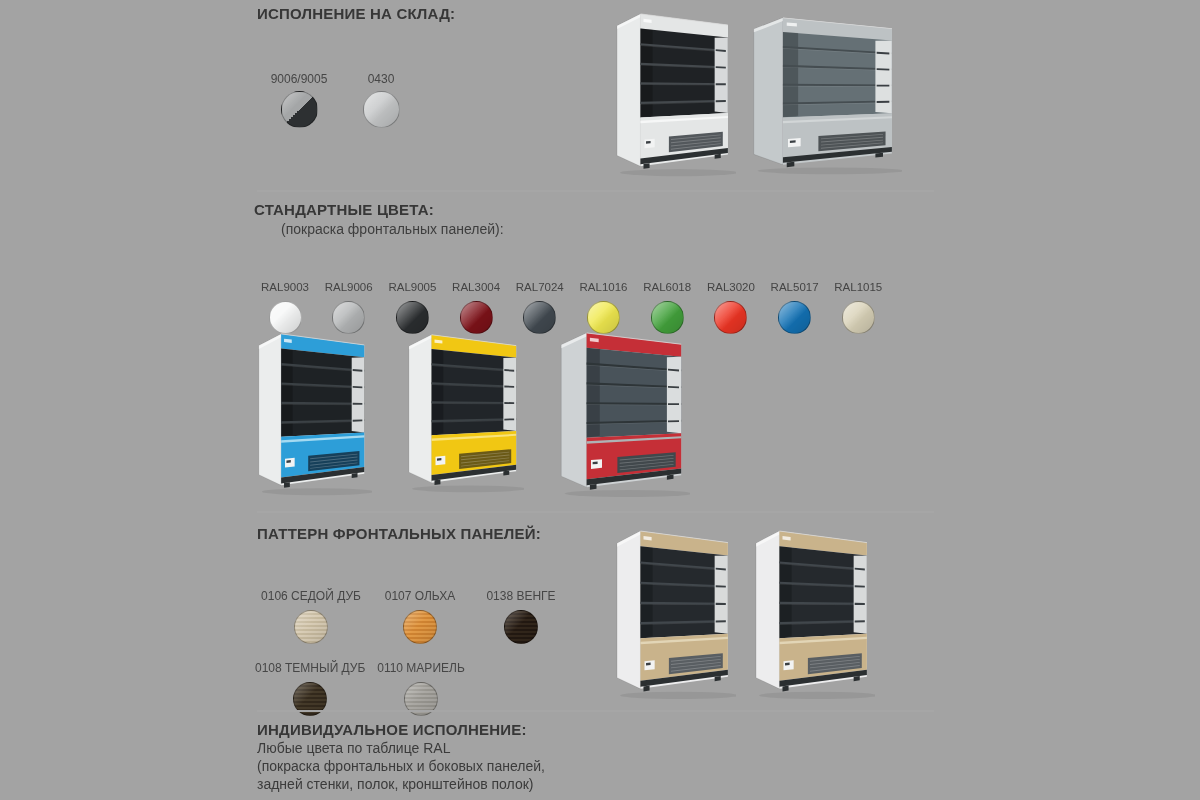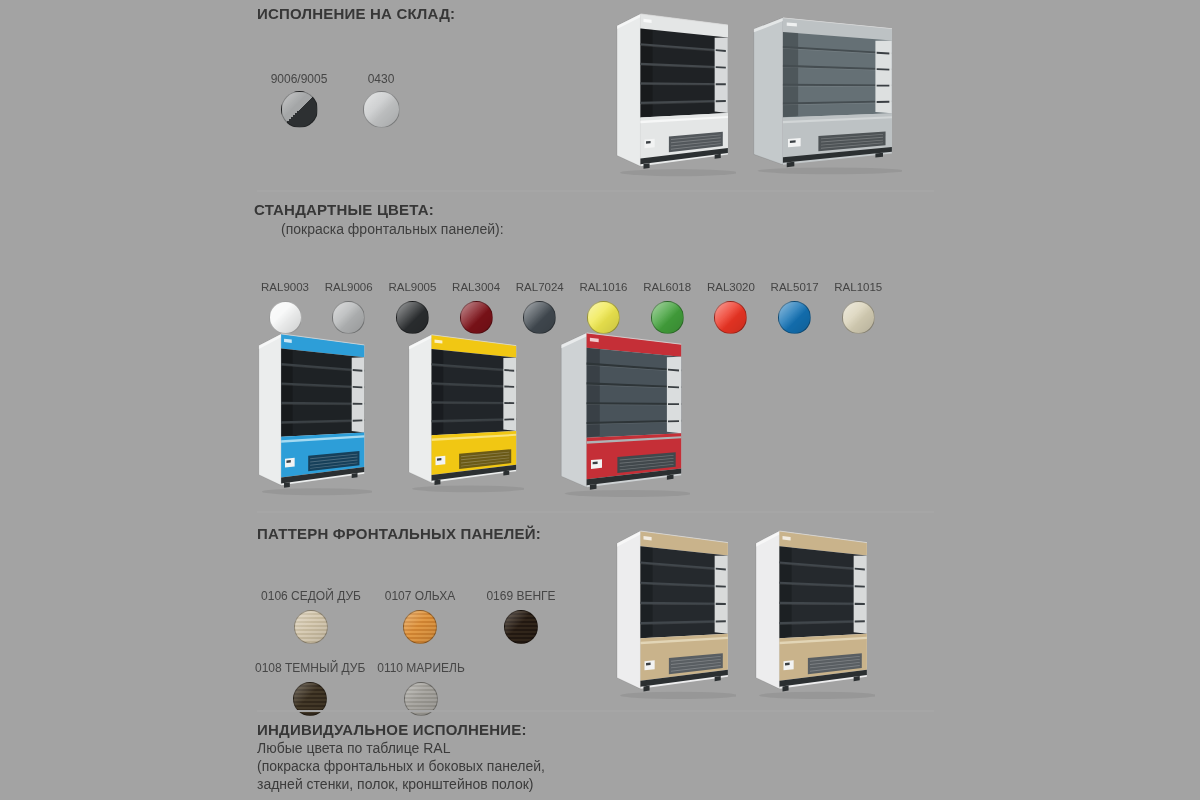--- a/index.html
+++ b/index.html
@@ -294,21 +294,21 @@
   <div id="pattern-swatches">
       <div class="swatch wood" style="left: 256px; top: 562px; width: 110px;">
         <div class="lbl">0106 СЕДОЙ ДУБ</div>
         <div class="circle gloss" style="background-image: linear-gradient(135deg, rgba(255, 255, 255, 0.3) 0%, rgba(255, 255, 255, 0) 45%, rgba(0, 0, 0, 0.1) 100%), repeating-linear-gradient(rgb(216, 204, 181) 0px, rgb(216, 204, 181) 2.5px, rgb(198, 185, 158) 2.5px, rgb(198, 185, 158) 4px);"></div>
       </div>
       <div class="swatch wood" style="left: 365px; top: 562px; width: 110px;">
         <div class="lbl">0107 ОЛЬХА</div>
         <div class="circle gloss" style="background-image: linear-gradient(135deg, rgba(255, 255, 255, 0.3) 0%, rgba(255, 255, 255, 0) 45%, rgba(0, 0, 0, 0.1) 100%), repeating-linear-gradient(rgb(226, 154, 70) 0px, rgb(226, 154, 70) 2.5px, rgb(207, 131, 49) 2.5px, rgb(207, 131, 49) 4px);"></div>
       </div>
       <div class="swatch wood" style="left: 466px; top: 562px; width: 110px;">
-        <div class="lbl">0169 ВЕНГЕ</div>
+        <div class="lbl">0138 ВЕНГЕ</div>
         <div class="circle gloss" style="background-image: linear-gradient(135deg, rgba(255, 255, 255, 0.3) 0%, rgba(255, 255, 255, 0) 45%, rgba(0, 0, 0, 0.1) 100%), repeating-linear-gradient(rgb(50, 38, 27) 0px, rgb(50, 38, 27) 2.5px, rgb(34, 24, 17) 2.5px, rgb(34, 24, 17) 4px);"></div>
       </div>
       <div class="swatch wood" style="left: 255px; top: 634px; width: 110px;">
         <div class="lbl">0108 ТЕМНЫЙ ДУБ</div>
         <div class="circle gloss" style="background-image: linear-gradient(135deg, rgba(255, 255, 255, 0.3) 0%, rgba(255, 255, 255, 0) 45%, rgba(0, 0, 0, 0.1) 100%), repeating-linear-gradient(rgb(69, 58, 41) 0px, rgb(69, 58, 41) 2.5px, rgb(51, 41, 28) 2.5px, rgb(51, 41, 28) 4px);"></div>
       </div>
       <div class="swatch wood" style="left: 366px; top: 634px; width: 110px;">
         <div class="lbl">0110 МАРИЕЛЬ</div>
         <div class="circle gloss" style="background-image: linear-gradient(135deg, rgba(255, 255, 255, 0.3) 0%, rgba(255, 255, 255, 0) 45%, rgba(0, 0, 0, 0.1) 100%), repeating-linear-gradient(rgb(170, 168, 163) 0px, rgb(170, 168, 163) 2.5px, rgb(151, 149, 143) 2.5px, rgb(151, 149, 143) 4px);"></div>
       </div>

